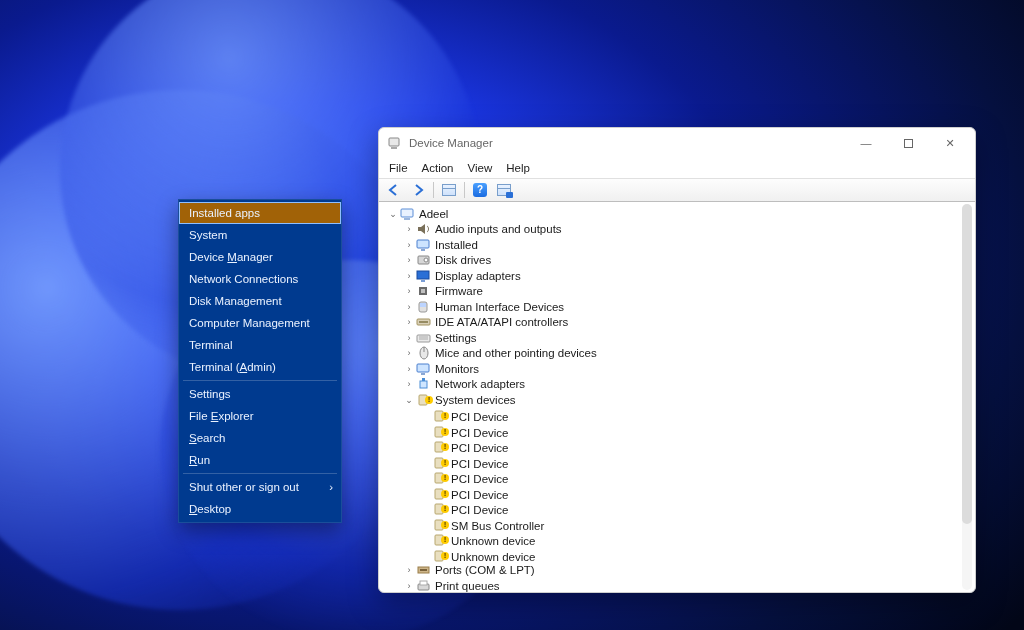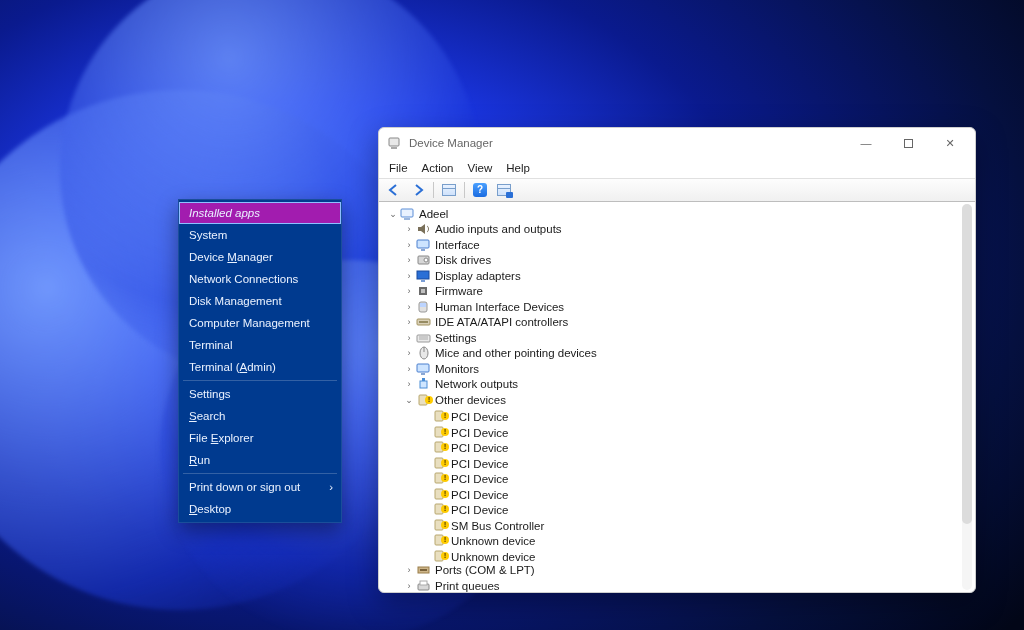--- a/index.html
+++ b/index.html
@@ -30,21 +30,21 @@
     padding: 2px 0 2px 0;
     box-shadow: 0 8px 20px rgba(0,0,0,.4);
   }
   .winx-item {
     height: 22px; line-height: 22px;
     padding: 0 10px 0 10px;
     cursor: default;
     white-space: nowrap;
     position: relative;
   }
-  .winx-item.highlight { background: #a21caf; outline: 1px solid #8fbfff; outline-offset: -1px; font-style: italic; }
+  .winx-item.highlight { background: #a16207; outline: 1px solid #8fbfff; outline-offset: -1px; }
   .winx-sep { height: 1px; background: rgba(255,255,255,.2); margin: 2px 4px; }
   .winx-item .accel { text-decoration: underline; }
   .winx-item.hasSubmenu::after { content: "›"; position: absolute; right: 8px; }
 
   
   .dmwin {
     position: absolute;
     left: 378px; top: 127px;
     width: 598px; height: 466px;
     background: #ffffff;
@@ -100,25 +100,25 @@
     <div class="winx-item highlight">Installed apps</div>
     <div class="winx-item">System</div>
     <div class="winx-item">Device <span class="accel">M</span>anager</div>
     <div class="winx-item">Network Connections</div>
     <div class="winx-item">Disk Management</div>
     <div class="winx-item">Computer Management</div>
     <div class="winx-item">Terminal</div>
     <div class="winx-item">Terminal (<span class="accel">A</span>dmin)</div>
     <div class="winx-sep"></div>
     <div class="winx-item">Settings</div>
+    <div class="winx-item">File <span class="accel">E</span>xplorer</div>
     <div class="winx-item"><span class="accel">S</span>earch</div>
-    <div class="winx-item">File <span class="accel">E</span>xplorer</div>
     <div class="winx-item"><span class="accel">R</span>un</div>
     <div class="winx-sep"></div>
-    <div class="winx-item hasSubmenu">Print down or sign out</div>
+    <div class="winx-item hasSubmenu">Shut other or sign out</div>
     <div class="winx-item"><span class="accel">D</span>esktop</div>
   </div>
 
 <div class="dmwin">
   <div class="titlebar">
     <span class="tbicon">
       <svg width="16" height="16">
           <rect x="2" y="3" width="10" height="8" rx="1" fill="#e8e8e8" stroke="#888"></rect>
           <rect x="4" y="12" width="6" height="2" fill="#aaa"></rect>
         </svg>
@@ -182,21 +182,21 @@
         <span class="nodelabel">Audio inputs and outputs</span>
       </div>
       <div class="node lvl1">
         <span class="twisty">›</span>
         <span class="nodeicon">
           <svg width="16" height="14">
             <rect x="1" y="2" width="12" height="8" rx="1" fill="#cde4ff" stroke="#4a7fce"></rect>
             <rect x="5" y="11" width="4" height="2" fill="#8aa7d4"></rect>
           </svg>
         </span>
-        <span class="nodelabel">Interface</span>
+        <span class="nodelabel">Installed</span>
       </div>
       <div class="node lvl1">
         <span class="twisty">›</span>
         <span class="nodeicon">
           <svg width="16" height="14">
             <rect x="2" y="3" width="11" height="8" rx="1" fill="#d7d7d7" stroke="#888"></rect>
             <circle cx="10" cy="7" r="2" fill="#fff" stroke="#888"></circle>
           </svg>
         </span>
         <span class="nodelabel">Disk drives</span>
@@ -273,30 +273,30 @@
         <span class="nodelabel">Monitors</span>
       </div>
       <div class="node lvl1">
         <span class="twisty">›</span>
         <span class="nodeicon">
           <svg width="16" height="14">
             <rect x="4" y="4" width="7" height="7" fill="#cfe6ff" stroke="#4a8dd6"></rect>
             <rect x="6" y="1" width="3" height="3" fill="#4a8dd6"></rect>
           </svg>
         </span>
-        <span class="nodelabel">Network outputs</span>
+        <span class="nodelabel">Network adapters</span>
       </div>
       <div class="node lvl1">
         <span class="twisty">⌄</span>
         <span class="nodeicon unknown-badge">
           <svg width="16" height="14">
             <rect x="3" y="2" width="8" height="10" rx="1" fill="#e9dfc0" stroke="#b8a76f"></rect>
           </svg>
         </span>
-        <span class="nodelabel">Other devices</span>
+        <span class="nodelabel">System devices</span>
       </div>
       <div class="node lvl2">
         <span class="twisty"></span>
         <span class="nodeicon unknown-badge">
           <svg width="16" height="14">
             <rect x="3" y="2" width="8" height="10" rx="1" fill="#e9dfc0" stroke="#b8a76f"></rect>
           </svg>
         </span>
         <span class="nodelabel">PCI Device</span>
       </div>

